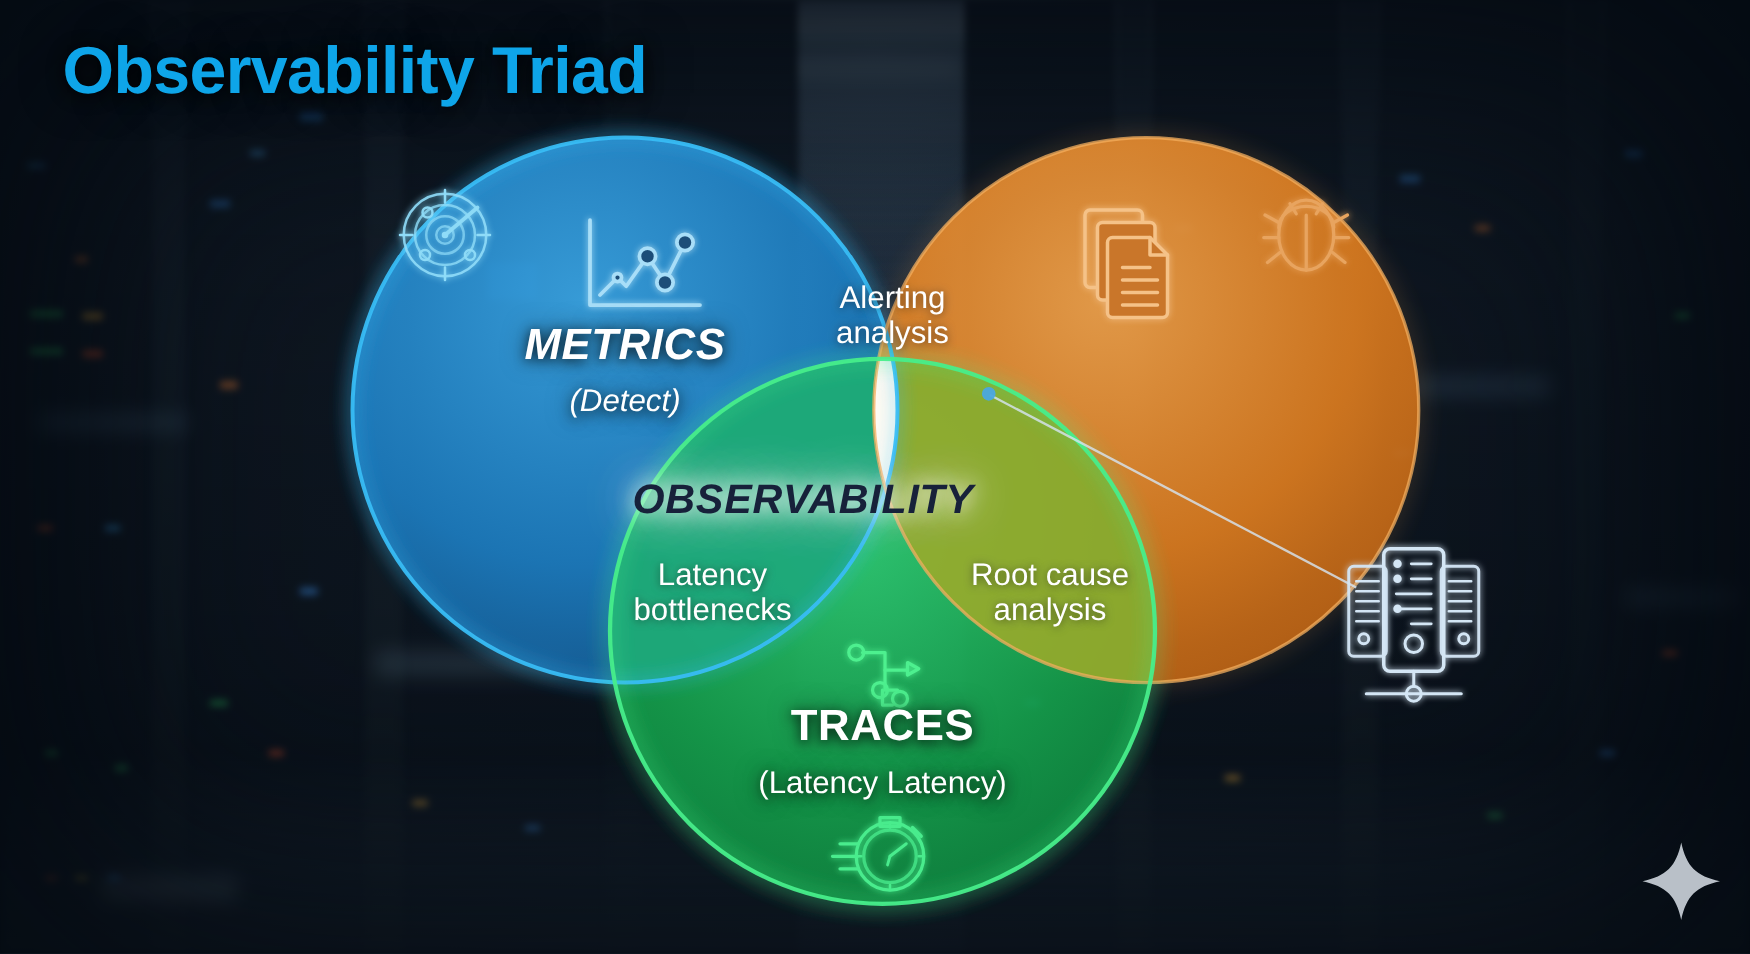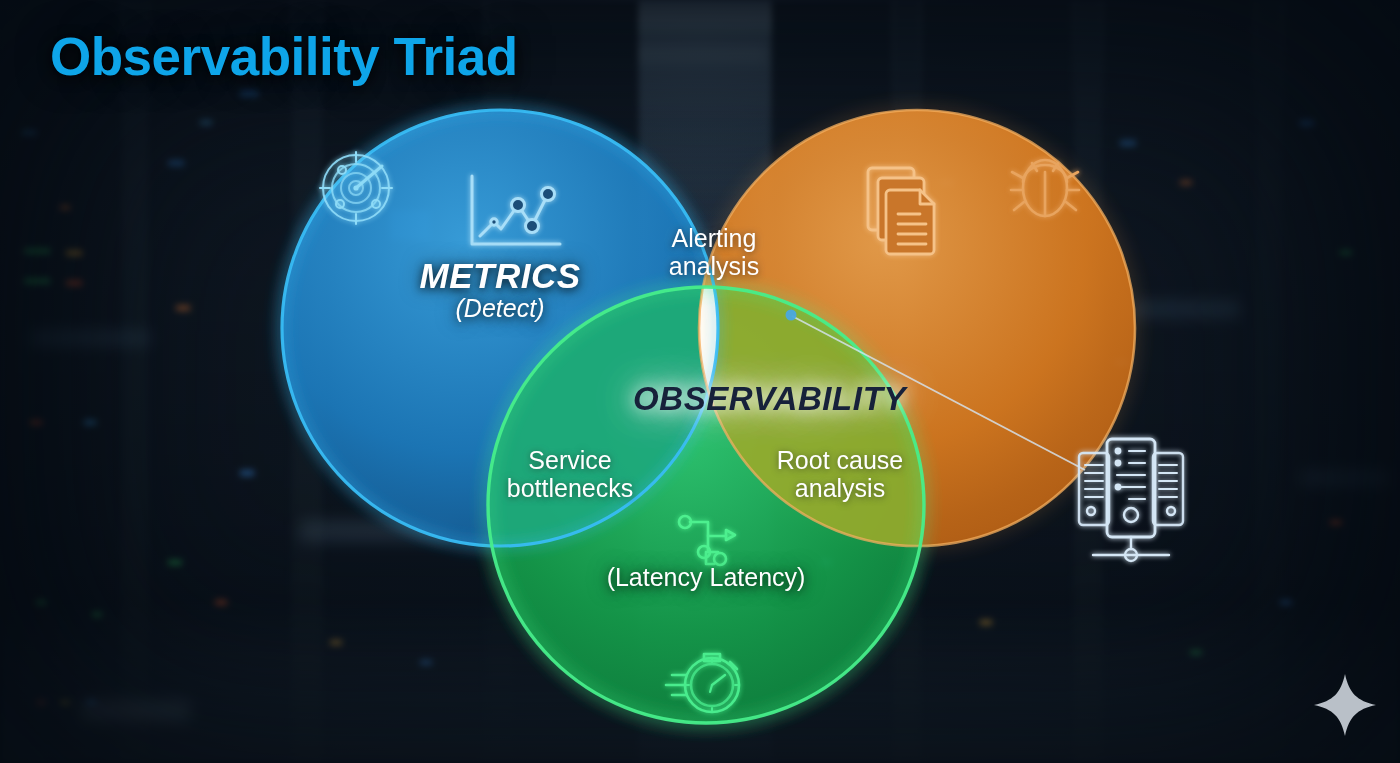--- a/index.html
+++ b/index.html
@@ -40,27 +40,27 @@
   #venn{position:absolute;left:0;top:0;width:1400px;height:763px;}
 
   
   .ttl{position:absolute;left:50px;top:26px;color:#0ea5e9;
        font-size:53px;font-weight:bold;letter-spacing:-.5px;
        text-shadow:0 2px 14px rgba(0,0,0,.85),0 0 34px rgba(0,0,0,.6);}
 
   .lbl{position:absolute;text-align:center;color:#fff;line-height:1.04;
        text-shadow:0 2px 9px rgba(0,0,0,.75),0 0 20px rgba(0,0,0,.5);}
   .lbl .big{display:block;font-size:35px;font-weight:bold;letter-spacing:.5px;}
-  .lbl .sub{display:block;font-size:25px;font-weight:normal;margin-top:1px;}
+  .lbl .sub{display:block;font-size:25px;font-weight:normal;margin-top:14px;}
 
   .inter{position:absolute;text-align:center;color:#fff;font-size:25px;
          line-height:1.12;
          text-shadow:0 1px 7px rgba(0,0,0,.55),0 0 16px rgba(255,255,255,.18);}
 
-  .center-lbl{position:absolute;text-align:right;
+  .center-lbl{position:absolute;text-align:left;
        font-size:33px;font-weight:bold;font-style:italic;
        color:#17213a;letter-spacing:.6px;
        text-shadow:0 0 16px rgba(255,255,255,.95),0 0 34px rgba(255,255,255,.8),
                    0 0 52px rgba(255,255,255,.55);}
 </style>
 </head>
 <body>
 
 <div id="stage">
 
@@ -323,30 +323,31 @@
 
   <div class="ttl">Observability Triad</div>
 
   <div class="lbl" style="left:380px;top:258px;width:240px;font-style:italic;">
     <span class="big">METRICS</span>
     <span class="sub">(Detect)</span>
   </div>
 
 
   <div class="lbl" style="left:566px;top:563px;width:280px;">
+    <span class="big">TRACES</span>
     <span class="sub">(Latency Latency)</span>
   </div>
 
   <div class="inter" style="left:624px;top:224px;width:180px;">
     <span>Alerting</span><br>
     <span>analysis</span>
   </div>
 
   <div class="inter" style="left:472px;top:446px;width:196px;">
-    <span>Service</span><br>
+    <span>Latency</span><br>
     <span>bottlenecks</span>
   </div>
 
   <div class="inter" style="left:742px;top:446px;width:196px;">
     <span>Root cause</span><br>
     <span>analysis</span>
   </div>
 
   <div class="center-lbl" style="left:506px;top:380px;width:400px;">OBSERVABILITY</div>
 

